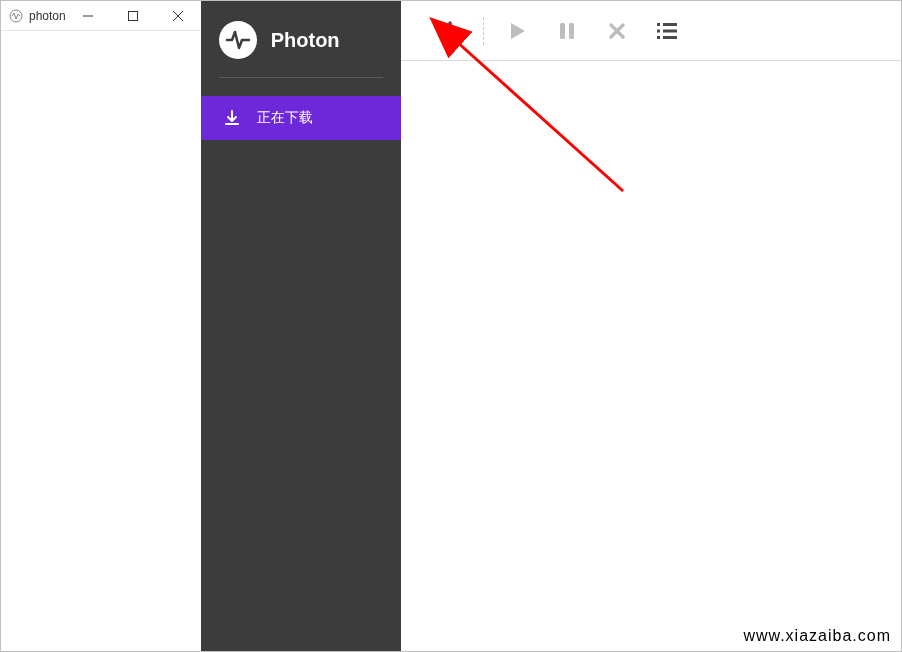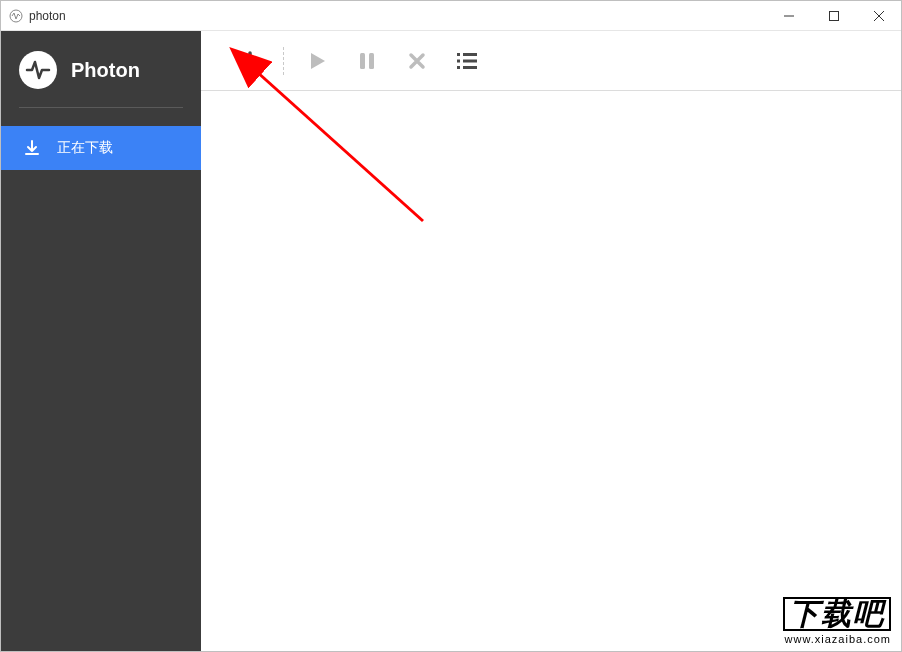--- a/index.html
+++ b/index.html
@@ -1,45 +1,45 @@
 <!DOCTYPE html>
 <html><head>
 <meta charset="utf-8">
 <style>
   * { box-sizing: border-box; margin: 0; padding: 0; }
   html, body { width: 902px; height: 652px; font-family: "Microsoft YaHei", Arial, sans-serif; overflow: hidden; }
-  .window { width: 902px; height: 652px; border: 1px solid #bfbfbf; display: flex; flex-direction: column; background: #fff; position: relative; }
+  .window { width: 902px; height: 652px; border: 1px solid #bfbfbf; display: flex; background: #fff; position: relative; }
   .titlebar { height: 30px; display: flex; align-items: center; justify-content: space-between; padding-left: 8px; background: #fff; border-bottom: 1px solid #e6e6e6; }
   .titlebar-left { display: flex; align-items: center; gap: 6px; }
   .titlebar-icon { width: 14px; height: 14px; display: inline-flex; align-items: center; justify-content: center; }
   .titlebar-title { font-size: 12px; color: #333; }
   .titlebar-controls { display: flex; height: 100%; }
   .titlebar-btn { width: 45px; height: 100%; display: flex; align-items: center; justify-content: center; background: transparent; border: none; cursor: pointer; }
   .titlebar-btn svg { display: block; }
   .body { flex: 1; display: flex; min-height: 0; }
   .sidebar { width: 200px; background: #3c3c3c; color: #fff; display: flex; flex-direction: column; }
   .brand { display: flex; align-items: center; gap: 14px; padding: 20px 18px 18px 18px; }
   .brand-logo { width: 38px; height: 38px; border-radius: 50%; background: #fff; display: flex; align-items: center; justify-content: center; }
   .brand-name { font-size: 20px; font-weight: 600; color: #fff; }
   .brand-divider { height: 1px; background: #5a5a5a; margin: 0 18px 18px 18px; }
   .nav { display: flex; flex-direction: column; }
   .nav-item { display: flex; align-items: center; gap: 16px; height: 44px; padding: 0 22px; color: #e0e0e0; font-size: 14px; cursor: pointer; }
-  .nav-item.active { background: #3b82f6; color: #fff; }
+  .nav-item.active { background: #6d28d9; color: #fff; }
   .nav-icon { width: 18px; height: 18px; display: inline-flex; align-items: center; justify-content: center; }
   .content { flex: 1; display: flex; flex-direction: column; min-width: 0; position: relative; }
   .toolbar { height: 60px; display: flex; align-items: center; padding-left: 24px; gap: 0; border-bottom: 1px solid #dcdcdc; }
   .tool-btn { width: 50px; height: 40px; display: flex; align-items: center; justify-content: center; background: transparent; border: none; cursor: pointer; }
   .tool-sep { width: 1px; height: 28px; border-left: 1px dashed #c9c9c9; margin: 0 8px; }
   .canvas { flex: 1; background: #fff; position: relative; }
   
   .arrow-svg { position: absolute; left: 0; top: 0; pointer-events: none; }
   
   .watermark { position: absolute; right: 10px; bottom: 6px; text-align: right; color: #000; }
   .wm-big { font-size: 30px; font-weight: 900; font-style: italic; letter-spacing: 2px; background: #fff; padding: 0 4px; line-height: 1; display: inline-block; border: 2px solid #000; }
-  .wm-small { font-size: 11px; letter-spacing: 1px; margin-top: 2px; }
+  .wm-small { font-size: 16px; letter-spacing: 1px; margin-top: 2px; }
 </style>
 </head>
 <body>
 
 <div class="window">
 
   <div class="titlebar">
     <div class="titlebar-left">
       <span class="titlebar-icon">
         <svg width="14" height="14" viewBox="0 0 14 14">
@@ -136,17 +136,16 @@
             <path d="M0 0 L14 6 L0 12 Z" fill="#ff0000"></path>
           </marker>
         </defs>
         <line x1="222" y1="190" x2="55" y2="40" stroke="#ff0000" stroke-width="3" marker-end="url(#ah)"></line>
       </svg>
 
     </div>
   </div>
 
   <div class="watermark">
-    <div class="wm-big">下载吧</div>
     <div class="wm-small">www.xiazaiba.com</div>
   </div>
 
 </div>
 
 </body></html>

